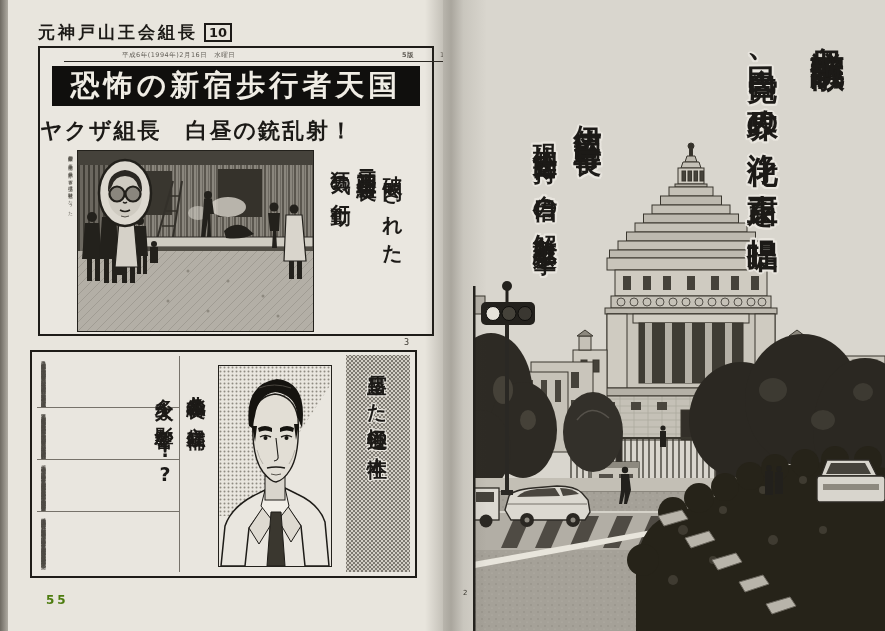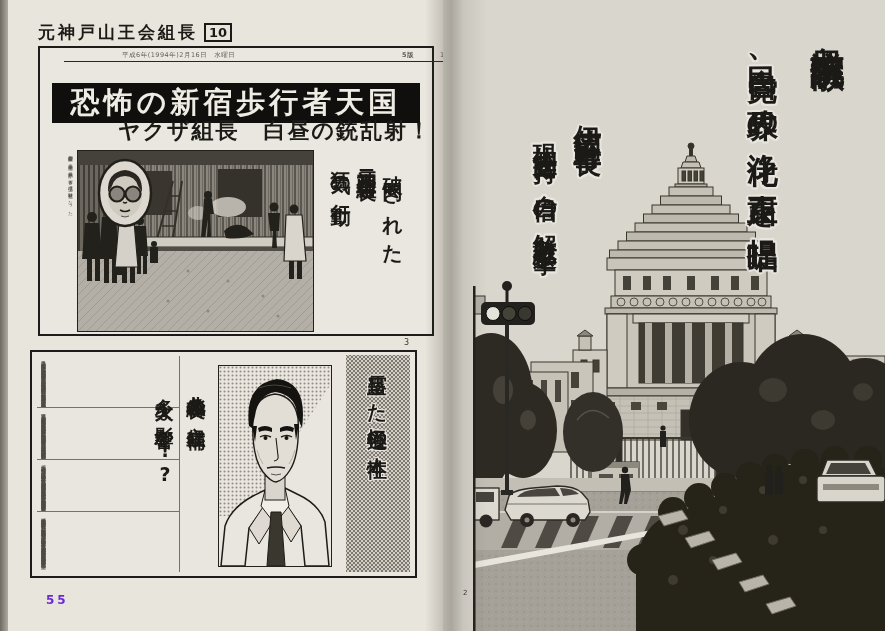--- a/index.html
+++ b/index.html
@@ -20,23 +20,23 @@
   .series-title{position:absolute;left:30px;top:21px;font-size:17px;font-weight:bold;letter-spacing:3px;}
   .vol-box{display:inline-block;border:2px solid #1c1a17;padding:0 3px;margin-left:6px;
     font-size:13px;letter-spacing:0;line-height:15px;vertical-align:1px;}
 
   .panel1{position:absolute;left:30px;top:46px;width:396px;height:290px;
     background:#eae7e0;border:2.5px solid #1e1c18;box-sizing:border-box;}
   .dateline{position:absolute;left:0;top:0;width:100%;height:13px;border-bottom:1.5px solid #2a2722;margin-left:24px;}
   .dateline span{position:absolute;font-size:6.5px;color:#4a463f;top:3px;letter-spacing:.5px;opacity:.85;}
   .dl-main{left:58px;} .dl-ed{left:338px;font-weight:bold;} .dl-pg{left:376px;}
   .headline-bar{position:absolute;left:12px;top:18px;width:368px;height:40px;background:#100f0d;
-    display:flex;align-items:center;justify-content:center;margin-top:17px;}
+    display:flex;align-items:center;justify-content:center;}
   .headline-bar span{color:#efece4;font-size:29px;font-weight:bold;letter-spacing:4px;white-space:nowrap;}
-  .subheadline{position:absolute;left:0;top:68px;width:100%;text-align:right;
+  .subheadline{position:absolute;left:0;top:68px;width:100%;text-align:left;
     font-size:22px;font-weight:bold;letter-spacing:2px;}
   .np-photo{position:absolute;left:37px;top:102px;width:235px;height:180px;
     border:1.5px solid #23211c;box-sizing:content-box;background:#b9b5ac;overflow:hidden;}
   .np-photo svg{display:block;}
   .photo-caption{position:absolute;left:18px;top:104px;width:16px;height:178px;overflow:hidden;
     font-size:4.5px;line-height:7px;color:#55524b;letter-spacing:.5px;}
   .oval-portrait{position:absolute;left:57px;top:110px;width:56px;height:70px;z-index:5;}
   .p1-v1{position:absolute;left:340px;top:112px;font-size:20px;font-weight:bold;letter-spacing:6px;}
   .p1-v2{position:absolute;left:314px;top:104px;font-size:20px;font-weight:bold;letter-spacing:2px;}
   .p1-v3{position:absolute;left:288px;top:108px;font-size:20px;font-weight:bold;letter-spacing:3px;}
@@ -53,21 +53,21 @@
   .p2-h2{position:absolute;left:120px;top:32px;font-size:19px;font-weight:bold;letter-spacing:2px;}
   .p2-portrait{position:absolute;left:186px;top:13px;width:112px;height:200px;border:1.5px solid #23211c;
     background:#e9e6df;overflow:hidden;}
   .side-banner{position:absolute;right:5px;top:3px;width:64px;height:217px;
     background-color:#d3cfc6;
     background-image:radial-gradient(#7d7971 .9px,transparent 1.1px),radial-gradient(#7d7971 .9px,transparent 1.1px);
     background-size:4px 4px;background-position:0 0,2px 2px;
     display:flex;align-items:flex-start;justify-content:center;}
   .side-banner span{font-size:20px;font-weight:bold;letter-spacing:2px;padding-top:4px;
     text-shadow:-1px -1px 0 #e9e6df,1px -1px 0 #e9e6df,-1px 1px 0 #e9e6df,1px 1px 0 #e9e6df;}
-  .folio-left{position:absolute;left:38px;top:593px;font-size:12px;font-weight:bold;letter-spacing:3px;color:#6d28d9;}
+  .folio-left{position:absolute;left:38px;top:593px;font-size:12px;font-weight:bold;letter-spacing:3px;color:#4d7c0f;}
 
   
   .scene{position:absolute;left:30px;top:0;width:412px;height:631px;}
   .folio-right{position:absolute;left:20px;top:589px;font-size:7px;color:#3a372f;}
   .halo{text-shadow:-1.5px -1.5px 0 #e9e6df,1.5px -1.5px 0 #e9e6df,-1.5px 1.5px 0 #e9e6df,1.5px 1.5px 0 #e9e6df,
     0 -2px 0 #e9e6df,0 2px 0 #e9e6df,-2px 0 0 #e9e6df,2px 0 0 #e9e6df;}
   .big1{position:absolute;left:362px;top:20px;font-size:34px;font-weight:bold;letter-spacing:3px;z-index:30;}
   .big2{position:absolute;left:299px;top:42px;font-size:31px;font-weight:bold;letter-spacing:3px;z-index:30;}
   .sub1{position:absolute;left:125px;top:103px;font-size:28px;font-weight:bold;letter-spacing:5px;z-index:30;}
   .sub2{position:absolute;left:86px;top:124px;font-size:24px;font-weight:bold;letter-spacing:4px;z-index:30;}

